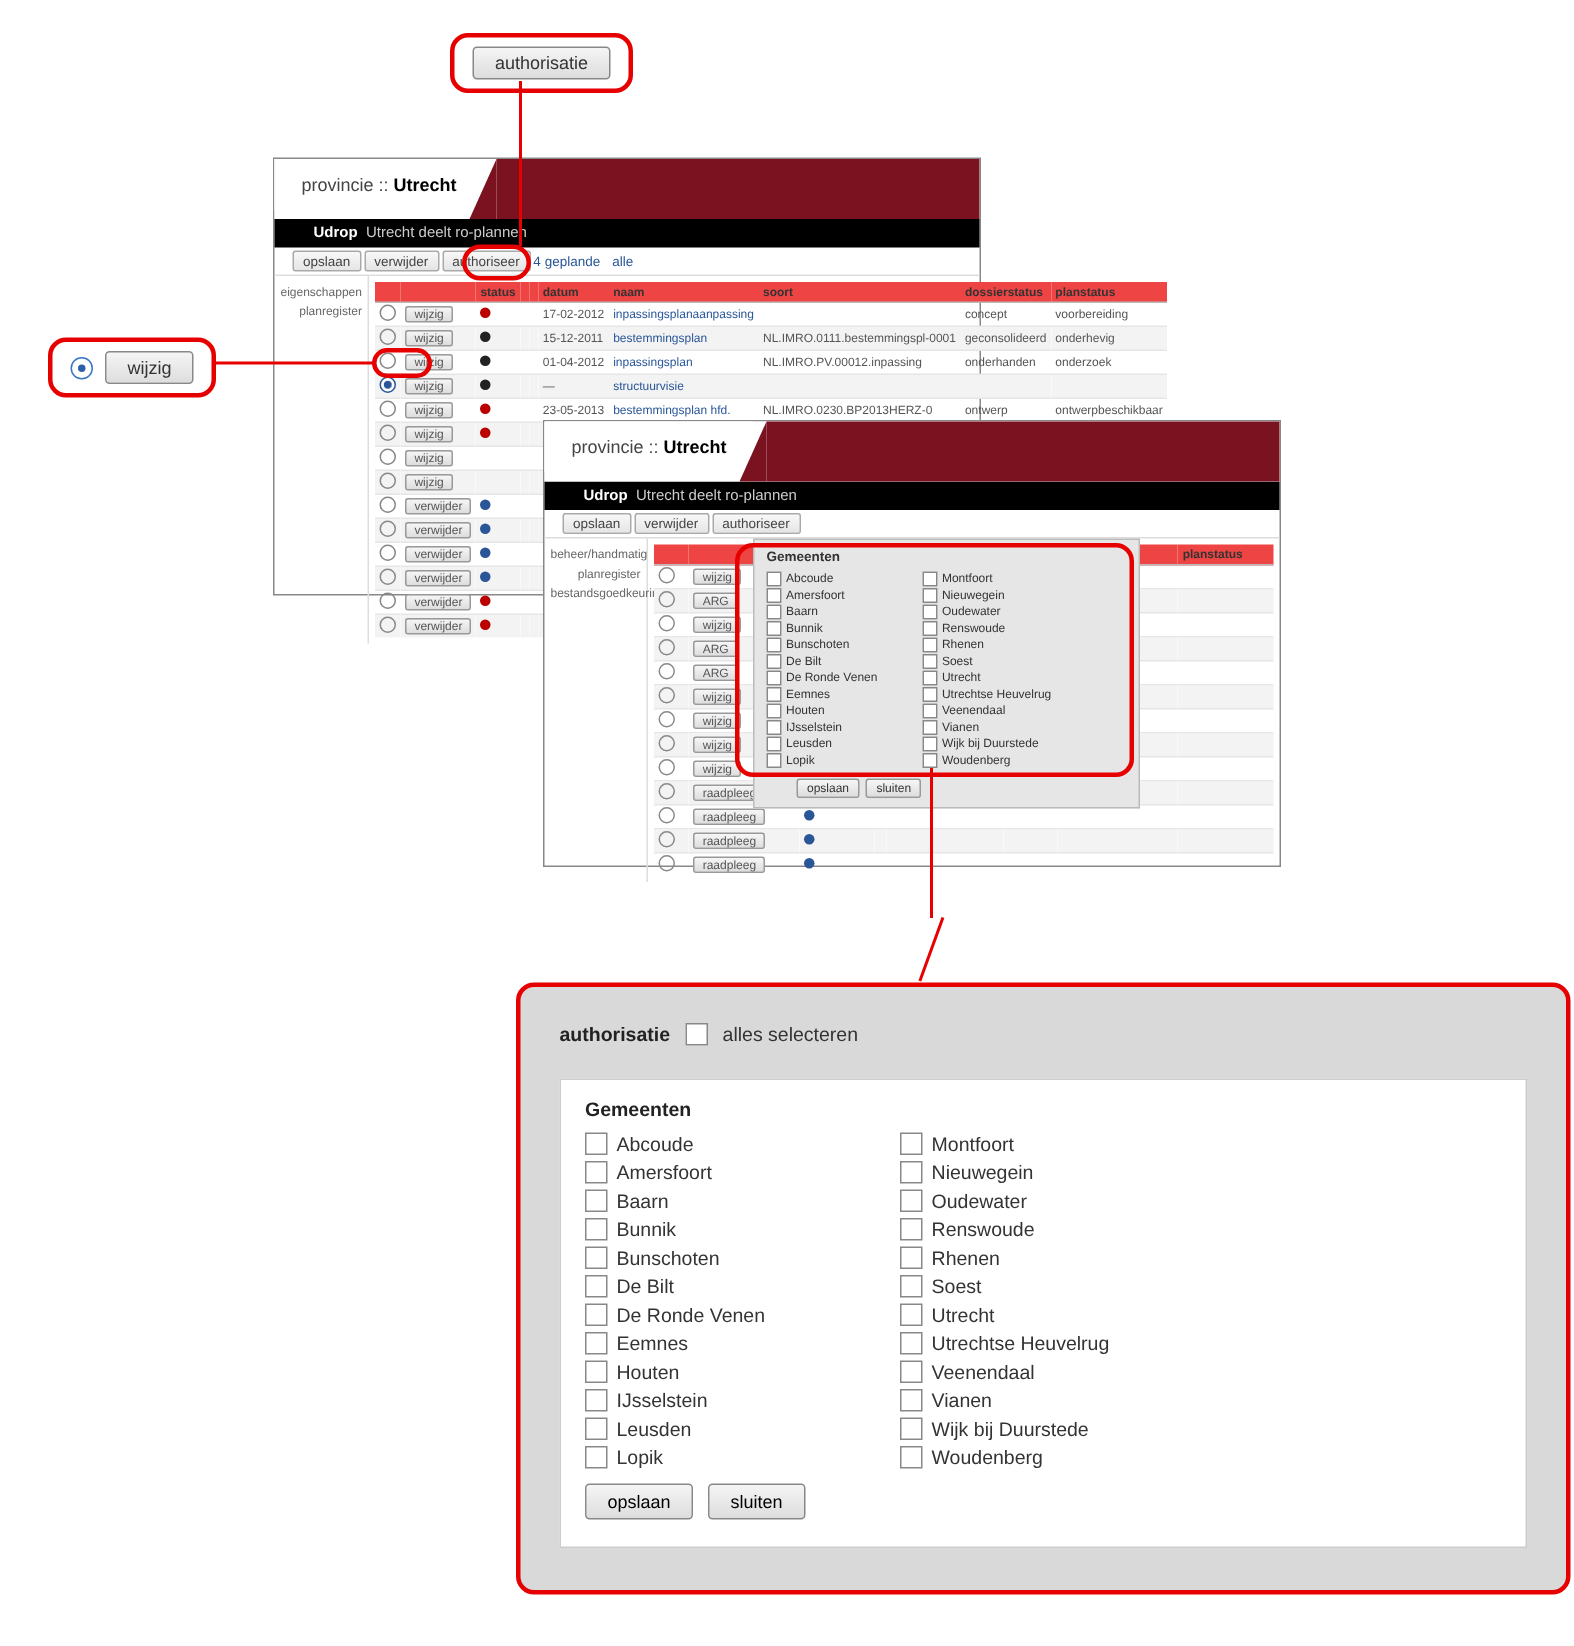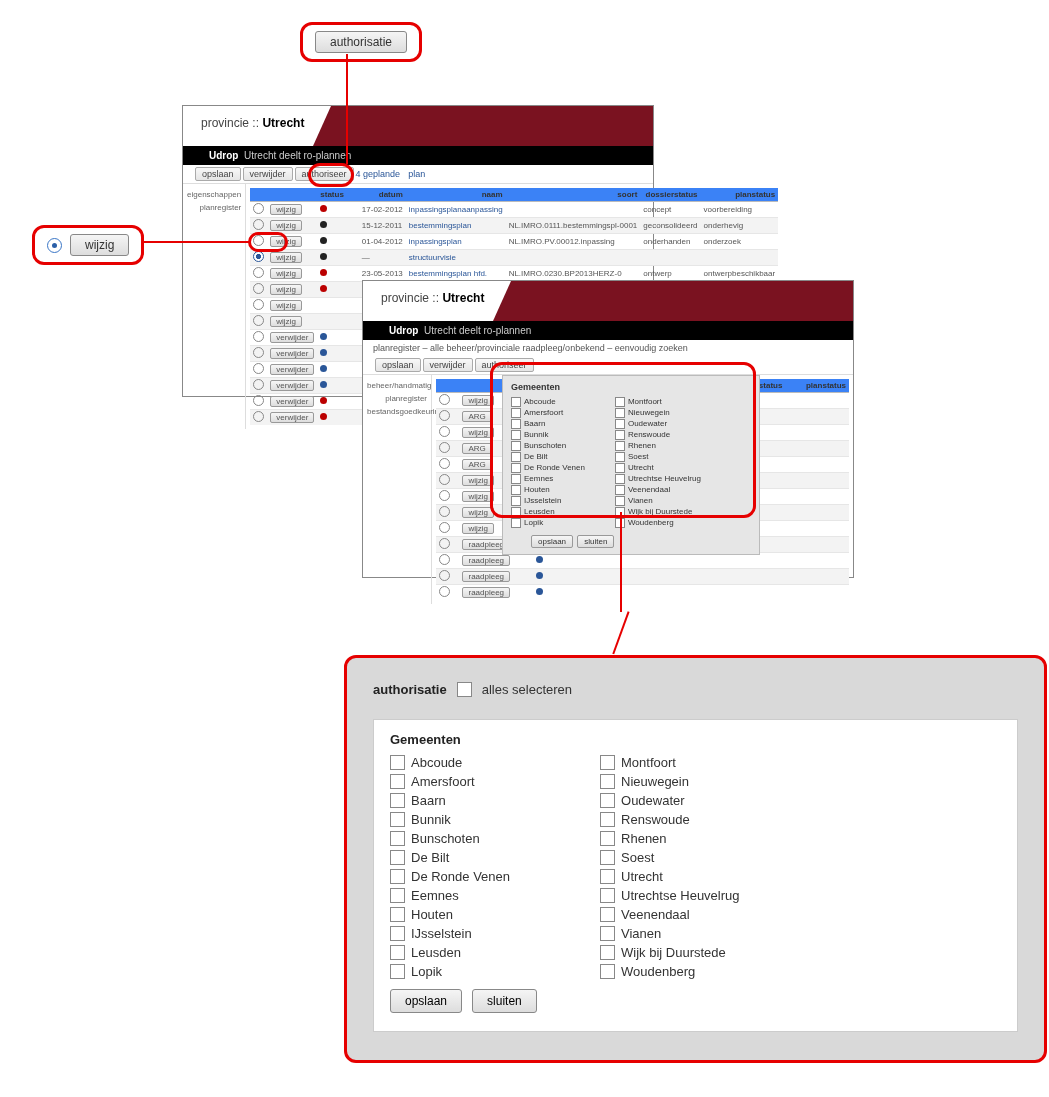--- a/index.html
+++ b/index.html
@@ -22,21 +22,21 @@
   .window .header .bar{position:absolute;left:148px;right:0;top:0;height:40px;background:#7a1220;}
   .window .titlebar{background:#000;color:#ccc;padding:4px 26px;font-size:10px;}
   .window .titlebar b{color:#fff;}
   .window .toolbar{display:flex;gap:2px;padding:2px 6px 2px 12px;border-bottom:1px solid #ddd;align-items:center;font-size:9px;color:#444;}
   .window .toolbar .tbtn{border:1px solid #aaa;background:linear-gradient(#f8f8f8,#e5e5e5);padding:1px 6px;font-size:9px;border-radius:2px;}
   .window .content{display:flex;}
   .window .sidebar{width:60px;padding:6px 4px;border-right:1px solid #ddd;font-size:8px;color:#666;text-align:right;}
   .window .sidebar .sitem{margin-bottom:4px;}
   .window .main{flex:1;padding:4px;}
   .window .grid{width:100%;border-collapse:collapse;font-size:8px;}
-  .window .grid th{background:#3b82f6;color:#333;text-align:right;padding:2px 3px;font-weight:bold;border-bottom:1px solid #bbb;}
+  .window .grid th{background:#ef4444;color:#333;text-align:left;padding:2px 3px;font-weight:bold;border-bottom:1px solid #bbb;}
   .window .grid td{border-top:1px solid #e6e6e6;padding:1px 3px;color:#555;white-space:nowrap;overflow:hidden;}
   .window .grid tr:nth-child(even) td{background:#f3f3f3;}
   .window .grid .rowbtn{display:inline-block;border:1px solid #999;background:linear-gradient(#f6f6f6,#ddd);padding:0 5px;border-radius:2px;font-size:8px;}
   .window .grid .link{color:#2a5698;text-decoration:none;}
   .window .grid .st-red{display:inline-block;width:7px;height:7px;background:#b00;border-radius:50%;}
   .window .grid .st-blk{display:inline-block;width:7px;height:7px;background:#222;border-radius:50%;}
   .window .grid .st-blu{display:inline-block;width:7px;height:7px;background:#2a5698;border-radius:50%;}
   .window .grid .radio-sm{display:inline-block;width:9px;height:9px;border:1px solid #888;border-radius:50%;}
   .window .grid .radio-sm.on{border-color:#2a5698;background:radial-gradient(circle,#2a5698 40%,#fff 45%);}
   .window .popup-sm{position:absolute;border:1px solid #bbb;background:#e6e6e6;padding:6px 8px;font-size:8px;}
@@ -73,21 +73,21 @@
         <div class="bar"></div>
     </div>
     <div class="titlebar">
       <b>Udrop</b>&nbsp; <span>Utrecht deelt ro-plannen</span>
     </div>
     <div class="toolbar">
       <span class="tbtn">opslaan</span>
       <span class="tbtn">verwijder</span>
       <span class="tbtn">authoriseer</span>
       <span style="margin-left:0;color:#2a5698">4 geplande</span>
-      <span style="margin-left:6px;color:#2a5698">plan</span>
+      <span style="margin-left:6px;color:#2a5698">alle</span>
     </div>
     <div class="content">
       <div class="sidebar">
         <div class="sitem">eigenschappen</div>
         <div class="sitem">planregister</div>
       </div>
       <div class="main">
         <table class="grid">
           <thead>
               <tr>
@@ -280,21 +280,20 @@
 
   <div class="window" style="left:362px;top:280px;width:490px;height:296px;">
     <div class="header">
       <div class="brand"><span>provincie</span> :: <b>Utrecht</b></div>
       <div class="slash"></div>
         <div class="bar"></div>
     </div>
     <div class="titlebar">
       <b>Udrop</b>&nbsp; <span>Utrecht deelt ro-plannen</span>
     </div>
-    <div style="padding:3px 10px;font-size:9px;color:#555">planregister – alle beheer/provinciale raadpleeg/onbekend – eenvoudig zoeken</div>
     <div class="toolbar">
       <span class="tbtn">opslaan</span>
       <span class="tbtn">verwijder</span>
       <span class="tbtn">authoriseer</span>
     </div>
     <div class="content">
       <div class="sidebar">
         <div class="sitem">beheer/handmatig</div>
         <div class="sitem">planregister</div>
         <div class="sitem">bestandsgoedkeuring</div>

